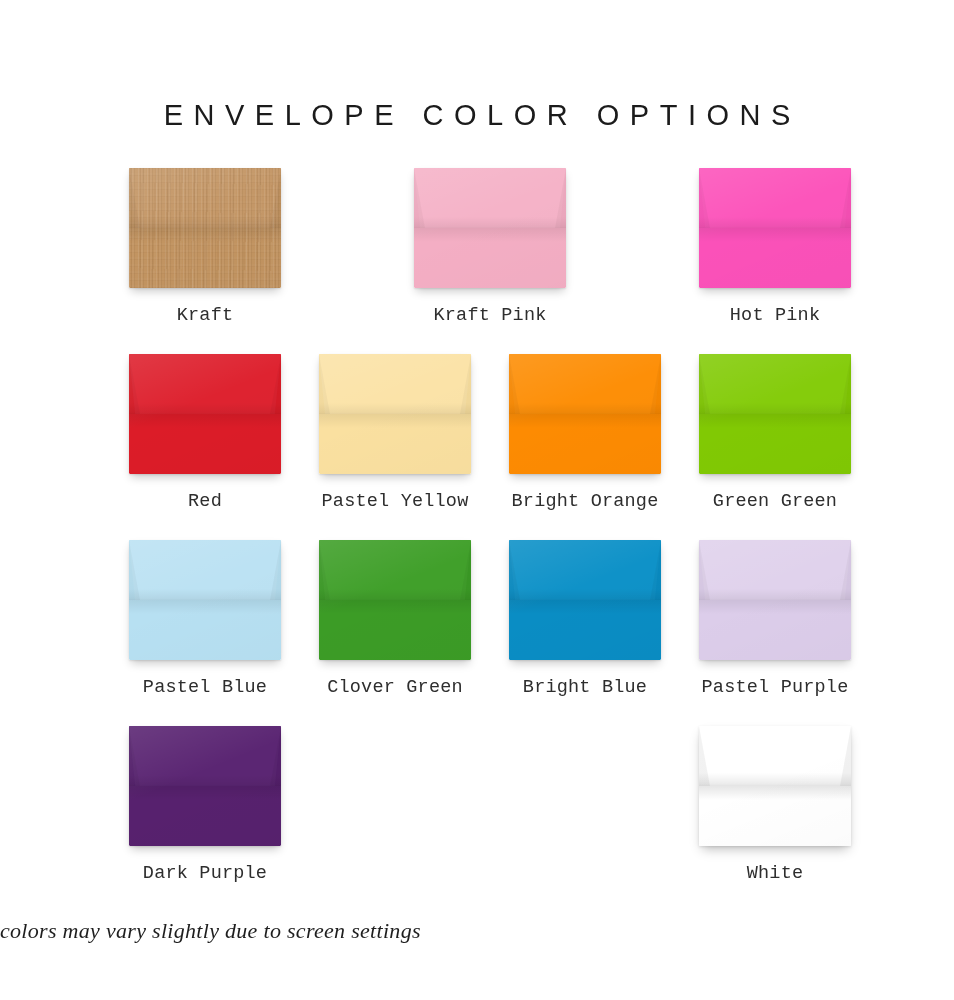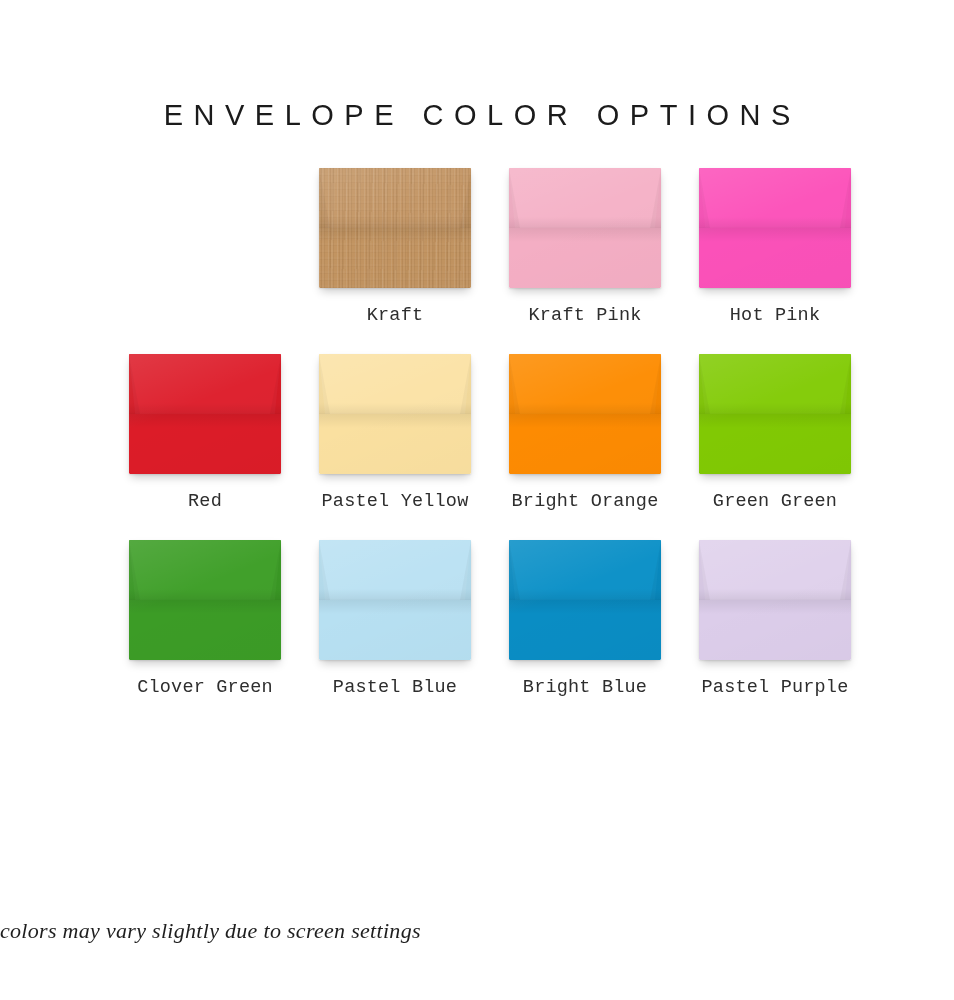--- a/index.html
+++ b/index.html
@@ -42,21 +42,21 @@
   
   .grid {
     position: absolute;
     top: 168px;
     left: 110px;
     width: 760px;
   }
   .row {
     display: flex;
     flex-direction: row;
-    justify-content: flex-end;
+    justify-content: space-between;
     align-items: flex-start;
     height: 186px;
   }
   .cell {
     width: 190px;
     display: flex;
     flex-direction: column;
     align-items: center;
   }
 
@@ -306,44 +306,44 @@
               <div class="env-sheen"></div>
             </div>
           </div>
           <div class="env-label">Green Green</div>
         </div>
       </div>
       <div class="row">
         <div class="cell">
           <div class="env-wrap">
             <div class="envelope">
+              <div class="env-body" style="background: rgb(183, 224, 242);"></div>
+              <div class="env-flap" style="background: rgb(188, 226, 243);"></div>
+              <div class="env-crease"></div>
+              <div class="env-shade"></div>
+              <div class="env-sheen"></div>
+            </div>
+          </div>
+          <div class="env-label">Pastel Blue</div>
+        </div>
+        <div class="cell">
+          <div class="env-wrap">
+            <div class="envelope">
               <div class="env-body" style="background: rgb(60, 156, 38);"></div>
               <div class="env-flap" style="background: rgb(65, 160, 43);"></div>
               <div class="env-crease"></div>
               <div class="env-shade"></div>
               <div class="env-sheen"></div>
             </div>
           </div>
           <div class="env-label">Clover Green</div>
         </div>
         <div class="cell">
           <div class="env-wrap">
             <div class="envelope">
-              <div class="env-body" style="background: rgb(183, 224, 242);"></div>
-              <div class="env-flap" style="background: rgb(188, 226, 243);"></div>
-              <div class="env-crease"></div>
-              <div class="env-shade"></div>
-              <div class="env-sheen"></div>
-            </div>
-          </div>
-          <div class="env-label">Pastel Blue</div>
-        </div>
-        <div class="cell">
-          <div class="env-wrap">
-            <div class="envelope">
               <div class="env-body" style="background: rgb(10, 141, 196);"></div>
               <div class="env-flap" style="background: rgb(15, 146, 200);"></div>
               <div class="env-crease"></div>
               <div class="env-shade"></div>
               <div class="env-sheen"></div>
             </div>
           </div>
           <div class="env-label">Bright Blue</div>
         </div>
         <div class="cell">
@@ -352,17 +352,43 @@
               <div class="env-body" style="background: rgb(220, 205, 234);"></div>
               <div class="env-flap" style="background: rgb(224, 210, 236);"></div>
               <div class="env-crease"></div>
               <div class="env-shade"></div>
               <div class="env-sheen"></div>
             </div>
           </div>
           <div class="env-label">Pastel Purple</div>
         </div>
       </div>
+      <div class="row">
+        <div class="cell">
+          <div class="env-wrap">
+            <div class="envelope">
+              <div class="env-body" style="background: rgb(87, 33, 110);"></div>
+              <div class="env-flap" style="background: rgb(91, 38, 115);"></div>
+              <div class="env-crease"></div>
+              <div class="env-shade"></div>
+              <div class="env-sheen"></div>
+            </div>
+          </div>
+          <div class="env-label">Dark Purple</div>
+        </div>
+        <div class="cell">
+          <div class="env-wrap env-white">
+            <div class="envelope">
+              <div class="env-body" style="background: rgb(255, 255, 255);"></div>
+              <div class="env-flap" style="background: rgb(255, 255, 255);"></div>
+              <div class="env-crease"></div>
+              <div class="env-shade"></div>
+              <div class="env-sheen"></div>
+            </div>
+          </div>
+          <div class="env-label">White</div>
+        </div>
+      </div>
     </div>
 
   <div class="footer-note">colors may vary slightly due to screen settings</div>
 
 </div>
 
 </body></html>

